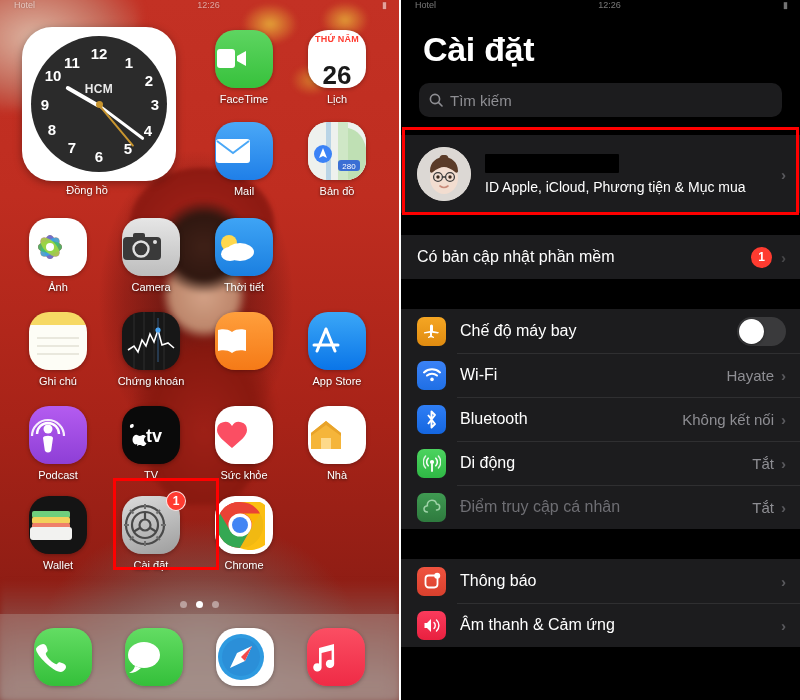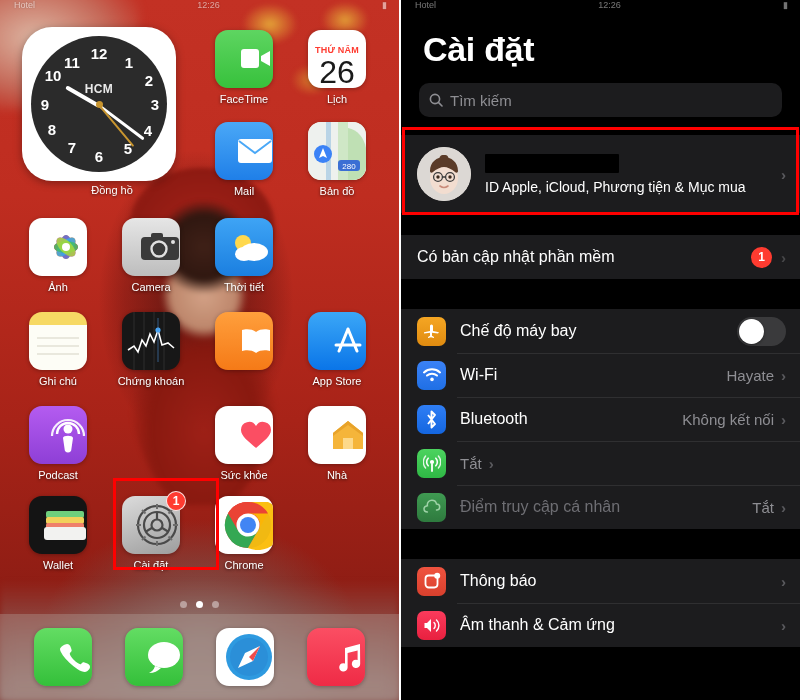--- a/index.html
+++ b/index.html
@@ -94,53 +94,53 @@
   }
   .hand { position: absolute; left: 50%; top: 50%; transform-origin: 0 50%; border-radius: 2px; }
   .hand-hour { width: 38px; height: 4px; background: #fff; transform: rotate(-150deg); }
   .hand-min  { width: 56px; height: 3.2px; background: #fff; transform: rotate(37deg); }
   .hand-sec  { width: 54px; height: 1.6px; background: #c8952f; transform: rotate(50deg); }
   .hand-pin {
     position: absolute; left: 50%; top: 50%; width: 7px; height: 7px;
     margin: -3.5px 0 0 -3.5px; border-radius: 50%; background: #c8952f;
   }
   .widget-label {
-    position: absolute; left: 35px; top: 184px; width: 154px; text-align: center;
+    position: absolute; left: 10px; top: 184px; width: 154px; text-align: center;
     color: #fff; font-size: 11px; text-shadow: 0 1px 3px rgba(0,0,0,.6);
   }
 
   
   .app {
     position: absolute; width: 62px;
     display: flex; flex-direction: column; align-items: center;
   }
   .icon {
-    width: 58px; height: 58px; border-radius: 13px;
+    width: 58px; height: 58px; border-radius: 20px;
     position: relative; overflow: hidden;
     box-shadow: 0 1px 4px rgba(0,0,0,.3);
-    display: flex; align-items: center; justify-content: flex-end;
+    display: flex; align-items: center; justify-content: space-between;
   }
   .app-label {
     margin-top: 5px; color: #fff; font-size: 11px; white-space: nowrap;
     text-shadow: 0 1px 3px rgba(0,0,0,.65);
   }
   .badge {
     position: absolute; top: -5px; right: -6px;
     min-width: 20px; height: 20px; border-radius: 10px;
     background: #ff3b30; color: #fff; font-size: 12px; font-weight: 600;
     display: flex; align-items: center; justify-content: center;
     border: 1.5px solid rgba(255,255,255,.85);
     z-index: 3;
   }
   .icon-wrap { position: relative; }
 
   .ic-facetime { background: linear-gradient(180deg,#5ed561,#37c13c); }
   .ic-calendar { background: #fff; flex-direction: column; }
   .cal-top { color: #ff3b30; font-size: 9px; font-weight: 700; letter-spacing: .2px; margin-top: 4px;}
-  .cal-day { color: #1a1a1a; font-size: 32px; font-weight: 400; line-height: 1; margin-top: 1px;}
+  .cal-day { color: #1a1a1a; font-size: 26px; font-weight: 700; line-height: 1; margin-top: 1px;}
   .ic-mail { background: linear-gradient(180deg,#4aa8f7,#1f7fe8); }
   .ic-maps { background: linear-gradient(150deg,#e9eef0 0%, #cfe8c8 40%, #f2ead6 100%); }
   .ic-photos { background: #fff; }
   .ic-camera { background: linear-gradient(180deg,#e6e6e6,#bdbdbd); }
   .ic-weather { background: linear-gradient(180deg,#3ea4f5,#1b7fe0); }
   .ic-reminders { background: #fff; }
   .ic-notes { background: linear-gradient(180deg,#f6d964 0%,#f6d964 22%,#fdfdf6 22%,#fdfdf6 100%); }
   .ic-stocks { background: #171717; }
   .ic-books { background: linear-gradient(180deg,#ff9f3c,#f57a17); }
   .ic-appstore { background: linear-gradient(180deg,#3ba7f7,#0a75e8); }
@@ -465,20 +465,31 @@
     <div class="app" style="left:306px;top:312px;">
       <div class="icon-wrap">
         <div class="icon ic-appstore">
           <svg width="36" height="32" viewBox="0 0 36 32">
             <path d="M18 4l9 22M18 4L9 26M6 20h24" stroke="#fff" stroke-width="3" stroke-linecap="round" fill="none"></path>
           </svg>
         </div>
       </div>
       <div class="app-label">App Store</div>
     </div>
+    <div class="app" style="left:120px;top:406px;">
+      <div class="icon-wrap">
+        <div class="icon ic-tv">
+          <svg width="46" height="22" viewBox="0 0 46 22">
+            <path d="M12 2c-1.6 1.6-3.4 1.4-3.6-.2C8 .2 9.6-1 11-1c1.6 0 1.6 1.8 1 3zM16 20c-1.6 1-3 .4-4-1.2-1.6-2.6-1-6.4 1-7.8 1.4-1 3-.6 4 0 1 .6 2.4.6 3.6 0 1.6-.8 3.4-.4 4.6 1-3 2-2.6 6 .6 7.2-1 2-2.4 3.4-4 2.8-1.2-.4-2-1-3.2-1-1 0-1.8.6-2.6 1z" fill="#fff" transform="translate(0,1) scale(.95)"></path>
+            <text x="40" y="18" font-size="18" font-weight="bold" fill="#fff" text-anchor="end" font-family="Liberation Sans">tv</text>
+          </svg>
+        </div>
+      </div>
+      <div class="app-label">TV</div>
+    </div>
     <div class="app" style="left:213px;top:406px;">
       <div class="icon-wrap">
         <div class="icon ic-health">
           <svg width="34" height="30" viewBox="0 0 34 30">
             <path d="M17 28C9 21 2 16 2 10A8 8 0 0117 6 8 8 0 0132 10c0 6-7 11-15 18z" fill="#fb4e63"></path>
           </svg>
         </div>
       </div>
       <div class="app-label">Sức khỏe</div>
     </div>
@@ -686,20 +697,21 @@
 
       <div class="row">
         <div class="row-icon ic-cell">
           <svg width="18" height="17" viewBox="0 0 18 17">
             <circle cx="9" cy="7" r="2.1" fill="#fff"></circle>
             <path d="M9 9.2V16" stroke="#fff" stroke-width="1.8" stroke-linecap="round"></path>
             <path d="M5.2 3.2a5.4 5.4 0 000 7.6M12.8 3.2a5.4 5.4 0 010 7.6" stroke="#fff" stroke-width="1.6" fill="none" stroke-linecap="round"></path>
             <path d="M2.6 1a9 9 0 000 12M15.4 1a9 9 0 010 12" stroke="#fff" stroke-width="1.4" fill="none" stroke-linecap="round" opacity=".85"></path>
           </svg>
         </div>
+        <span class="row-label">Di động</span>
         <span class="row-value">Tắt</span>
         <span class="chev">›</span>
       </div>
 
       <div class="row">
         <div class="row-icon ic-hotspot">
           <svg width="18" height="16" viewBox="0 0 18 16">
             <path d="M13.5 11c2 0 3.2-1.3 3.2-3s-1.4-3-3.2-3c-.4-2.3-2.3-3.8-4.6-3.8-2.6 0-4.6 2-4.6 4.6 0 .3 0 .6.1.9C2 7.1 1 8.3 1 9.8 1 11.6 2.4 13 4.4 13" stroke="#9fd3a8" stroke-width="1.5" fill="none" stroke-linecap="round"></path>
           </svg>
         </div>

